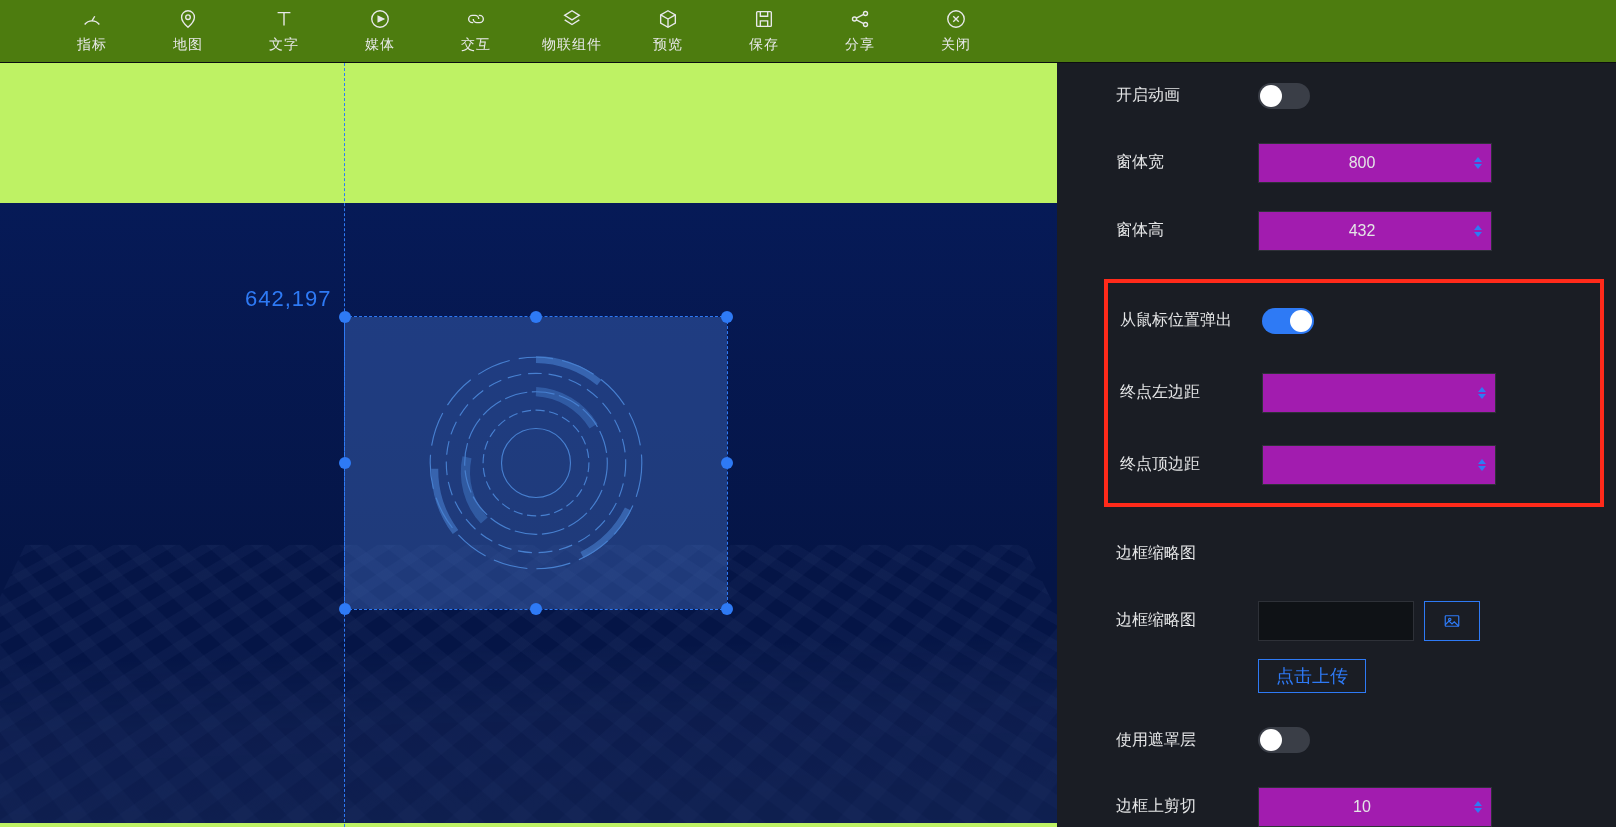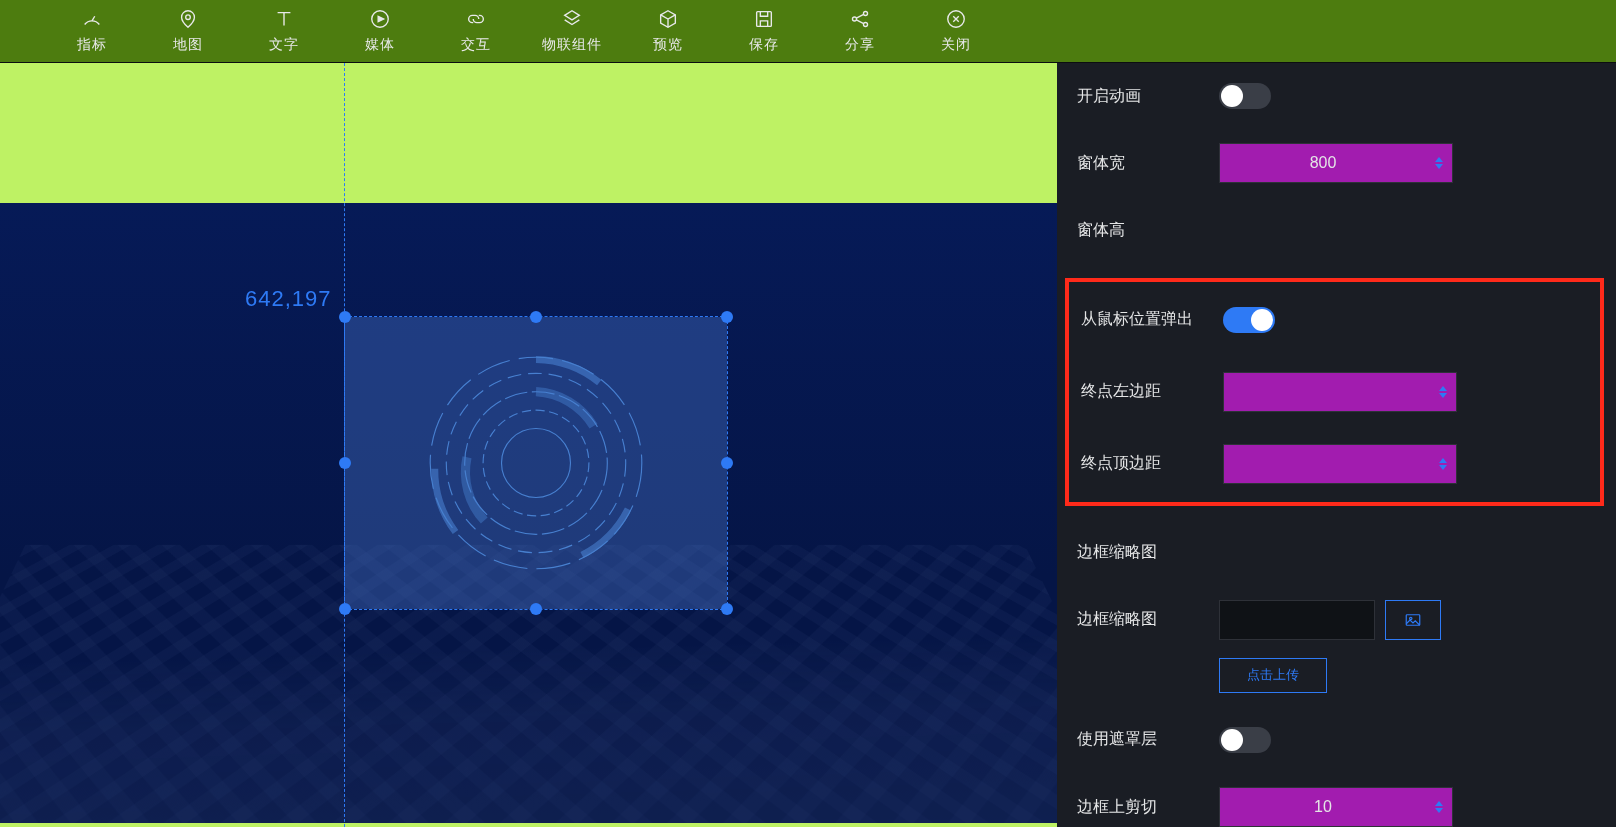--- a/index.html
+++ b/index.html
@@ -178,21 +178,21 @@
       position: absolute;
       color: #2e7af5;
       font-size: 22px;
       letter-spacing: 1px;
     }
 
     
     .side-panel {
       width: 559px;
       background: #1a1d24;
-      padding: 14px 40px 0 20px;
+      padding: 14px 40px 0 59px;
       display: flex;
       flex-direction: column;
       gap: 28px;
       overflow: hidden;
     }
     .prop-row {
       display: flex;
       align-items: center;
       height: 44px;
     }
@@ -302,21 +302,21 @@
 
     .upload-btn {
       margin-left: 142px;
       width: 108px;
       height: 40px;
       border: 1px solid #2e7af5;
       color: #2e7af5;
       display: flex;
       align-items: center;
       justify-content: center;
-      font-size: 13px;
+      font-size: 18px;
       cursor: pointer;
       margin-top: -10px;
     }
   </style>
 </head>
 <body>
 
 <div class="toolbar">
   <div class="tool-item">
     <span class="icon">
@@ -490,20 +490,29 @@
           <div class="spin">
             <div class="arrow up"></div>
             <div class="arrow down"></div>
           </div>
         </div>
       </div>
     </div>
 
     <div class="prop-row">
       <div class="plabel">窗体高</div>
+      <div class="pcontrol">
+        <div class="num-input">
+          <div class="val">432</div>
+          <div class="spin">
+            <div class="arrow up"></div>
+            <div class="arrow down"></div>
+          </div>
+        </div>
+      </div>
     </div>
 
     <div class="highlight-block">
       <div class="prop-row">
         <div class="plabel">从鼠标位置弹出</div>
         <div class="pcontrol">
           <div class="toggle on">
               <div class="knob"></div>
             </div>
         </div>

